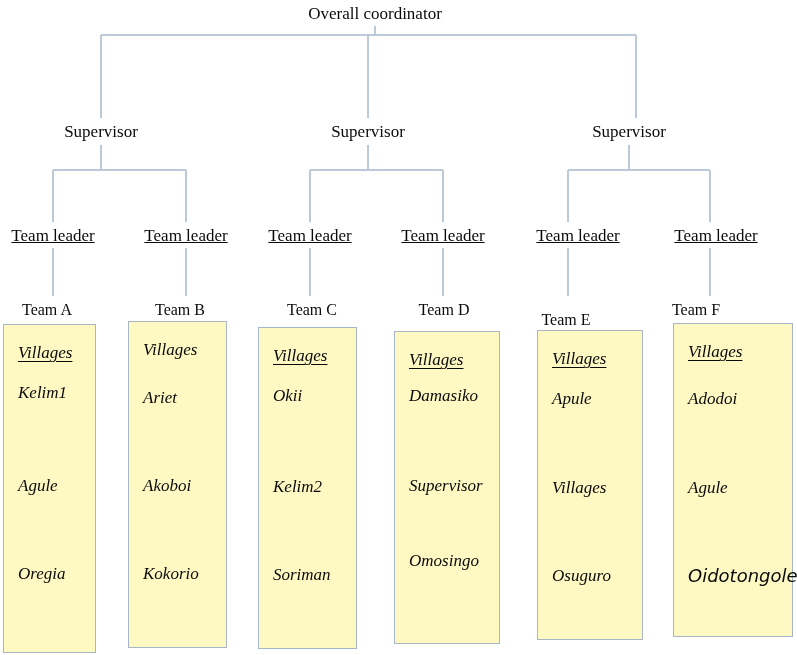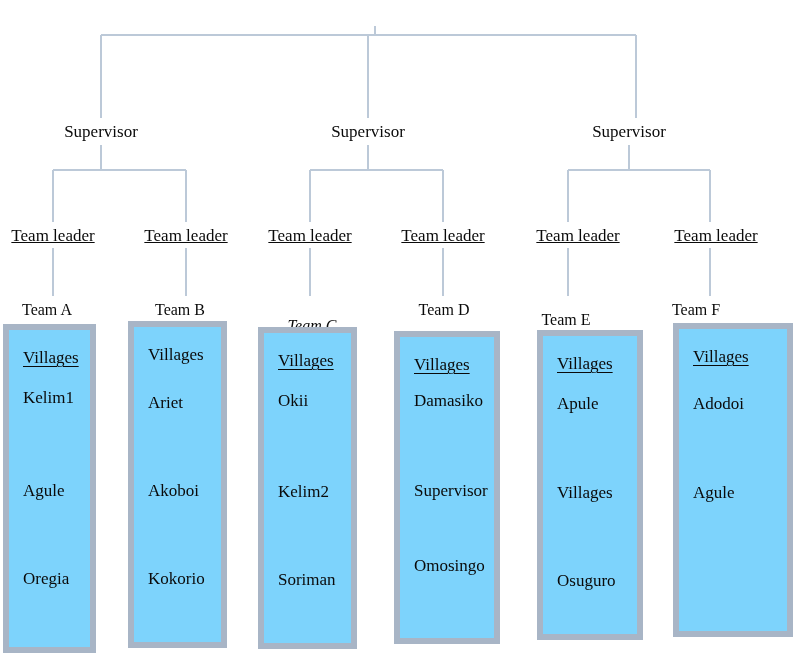--- a/index.html
+++ b/index.html
@@ -36,23 +36,24 @@
     transform: translateX(-50%);
     text-align: center;
   }
   .node-label.root { font-size: 17px; }
   .node-label.supervisor { font-size: 17px; }
   .node-label.leader { font-size: 17px; text-decoration: underline; }
   .node-label.team { font-size: 16px; }
 
   .village-box {
     position: absolute;
-    border: 6px solid #737373;
-    background: #7dd3fc;
+    border: 1px solid #737373;
+    background: #fef9c3;
     box-sizing: border-box;
+    font-style: italic;
   }
   .village-list {
     position: absolute;
     left: 0; top: 0;
     width: 100%;
     height: 100%;
   }
   .village-item {
     position: absolute;
     left: 14px;
@@ -104,35 +105,36 @@
 
       <path d="M629 145 L629 170"></path>
       <path d="M568 170 L710 170"></path>
       <path d="M568 170 L568 222"></path>
       <path d="M710 170 L710 222"></path>
       <path d="M568 248 L568 296"></path>
       <path d="M710 248 L710 296"></path>
     </g>
   </svg>
 
+  <div class="node-label root" style="left:375px; top:4px;">Overall coordinator</div>
 
   <div class="node-label supervisor" style="left:101px; top:122px;">Supervisor</div>
   <div class="node-label supervisor" style="left:368px; top:122px;">Supervisor</div>
   <div class="node-label supervisor" style="left:629px; top:122px;">Supervisor</div>
 
   <div class="node-label leader" style="left:53px; top:226px;">Team leader</div>
   <div class="node-label leader" style="left:186px; top:226px;">Team leader</div>
   <div class="node-label leader" style="left:310px; top:226px;">Team leader</div>
   <div class="node-label leader" style="left:443px; top:226px;">Team leader</div>
   <div class="node-label leader" style="left:578px; top:226px;">Team leader</div>
   <div class="node-label leader" style="left:716px; top:226px;">Team leader</div>
 
   <div class="node-label team" style="left:47px; top:300px;">Team A</div>
   <div class="node-label team" style="left:180px; top:300px;">Team B</div>
-  <div class="node-label team" style="left:312px; top:316px;font-style:italic;">Team C</div>
+  <div class="node-label team" style="left:312px; top:300px;">Team C</div>
   <div class="node-label team" style="left:444px; top:300px;">Team D</div>
   <div class="node-label team" style="left:566px; top:310px;">Team E</div>
   <div class="node-label team" style="left:696px; top:300px;">Team F</div>
 
   <div id="village-boxes">
       <div class="village-box" style="left: 3px; top: 324px; width: 93px; height: 329px; border-color: rgb(168, 181, 198);">
         <div class="village-list">
           <div class="village-item village-head underlined" style="top: 18px;">Villages</div>
           <div class="village-item" style="top: 58px;">Kelim1</div>
           <div class="village-item" style="top: 151px;">Agule</div>
@@ -169,17 +171,18 @@
           <div class="village-item" style="top: 58px;">Apule</div>
           <div class="village-item" style="top: 147px;">Villages</div>
           <div class="village-item" style="top: 235px;">Osuguro</div>
         </div>
       </div>
       <div class="village-box" style="left: 673px; top: 323px; width: 120px; height: 314px; border-color: rgb(168, 181, 198);">
         <div class="village-list">
           <div class="village-item village-head underlined" style="top: 18px;"> Villages</div>
           <div class="village-item" style="top: 65px;">Adodoi</div>
           <div class="village-item" style="top: 154px;">Agule</div>
+          <div class="village-item sans" style="top: 242px;">Oidotongole</div>
         </div>
       </div>
     </div>
 
 </div>
 
 </body></html>

